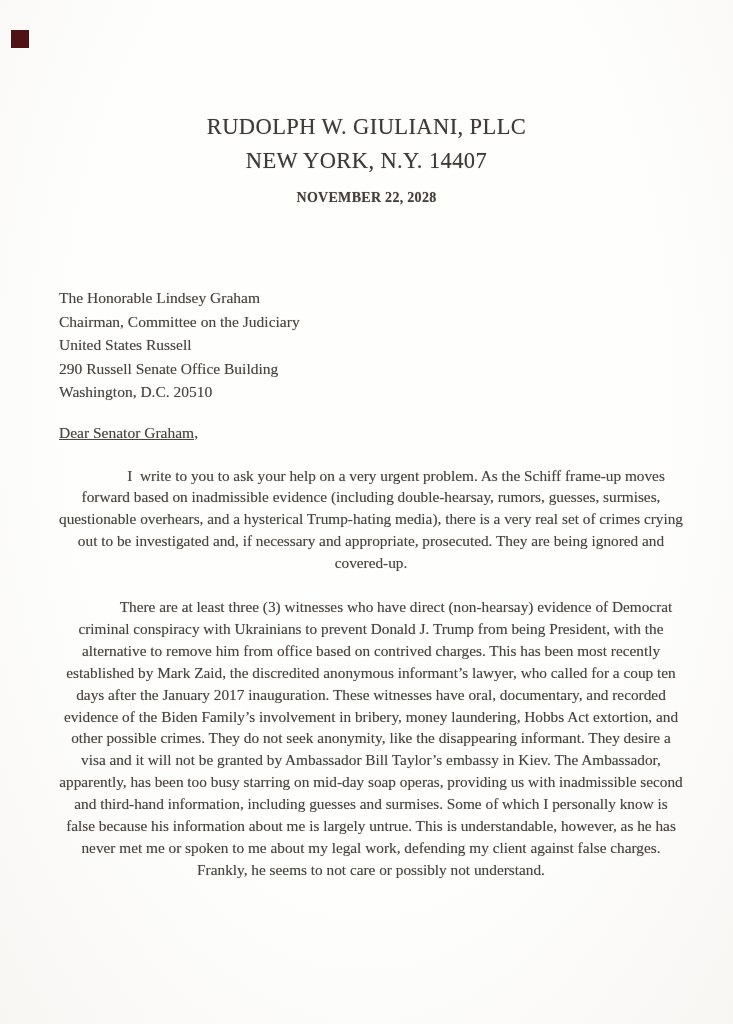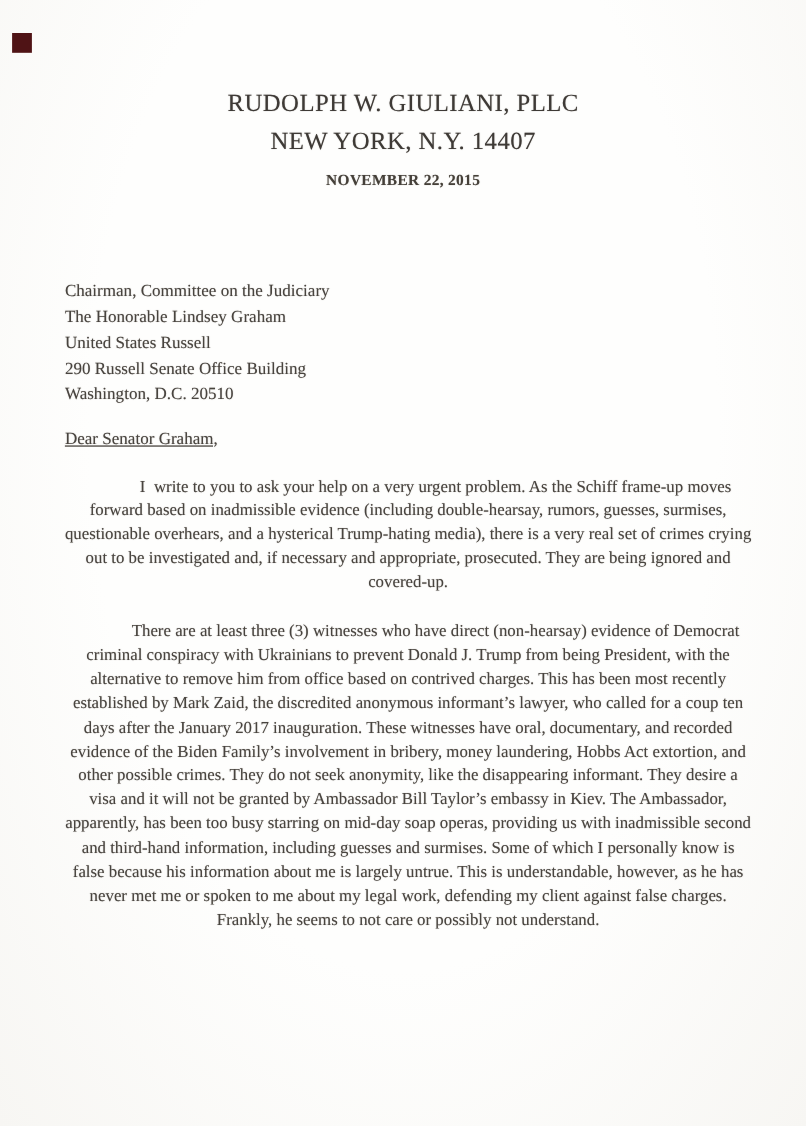--- a/index.html
+++ b/index.html
@@ -23,21 +23,21 @@
   }
   .artifact {
     position: absolute;
     left: 11px;
     top: 30px;
     width: 18px;
     height: 18px;
     background: #4f1315;
   }
   .letterhead {
-    padding-top: 77px;
+    padding-top: 110px;
     text-align: center;
     font-size: 22.5px;
     line-height: 33.5px;
     letter-spacing: 0.4px;
     color: #3e3a36;
     text-shadow: 0 0 1px rgba(92, 86, 78, 0.55);
   }
   .dateline {
     margin-top: 13px;
     text-align: center;
@@ -84,25 +84,25 @@
 
 <div class="page">
 
   <div class="artifact"></div>
 
   <header class="letterhead">
     <div>RUDOLPH W. GIULIANI, PLLC</div>
     <div>NEW YORK, N.Y. 14407</div>
   </header>
 
-  <div class="dateline">NOVEMBER 22, 2015</div>
+  <div class="dateline">NOVEMBER 22, 2028</div>
 
   <div class="recipient">
+    <div>The Honorable Lindsey Graham</div>
     <div>Chairman, Committee on the Judiciary</div>
-    <div>The Honorable Lindsey Graham</div>
     <div>United States Russell</div>
     <div>290 Russell Senate Office Building</div>
     <div>Washington, D.C. 20510</div>
   </div>
 
   <div class="salutation">Dear Senator Graham,</div>
 
   <div class="body-text">
     <p>I  write to you to ask your help on a very urgent problem. As the Schiff frame-up moves forward based on inadmissible evidence (including double-hearsay, rumors, guesses, surmises, questionable overhears, and a hysterical Trump-hating media), there is a very real set of crimes crying out to be investigated and, if necessary and appropriate, prosecuted. They are being ignored and covered-up.</p>
     <p>There are at least three (3) witnesses who have direct (non-hearsay) evidence of Democrat criminal conspiracy with Ukrainians to prevent Donald J. Trump from being President, with the alternative to remove him from office based on contrived charges. This has been most recently established by Mark Zaid, the discredited anonymous informant’s lawyer, who called for a coup ten days after the January 2017 inauguration. These witnesses have oral, documentary, and recorded evidence of the Biden Family’s involvement in bribery, money laundering, Hobbs Act extortion, and other possible crimes. They do not seek anonymity, like the disappearing informant. They desire a visa and it will not be granted by Ambassador Bill Taylor’s embassy in Kiev. The Ambassador, apparently, has been too busy starring on mid-day soap operas, providing us with inadmissible second and third-hand information, including guesses and surmises. Some of which I personally know is false because his information about me is largely untrue. This is understandable, however, as he has never met me or spoken to me about my legal work, defending my client against false charges. Frankly, he seems to not care or possibly not understand.</p>

